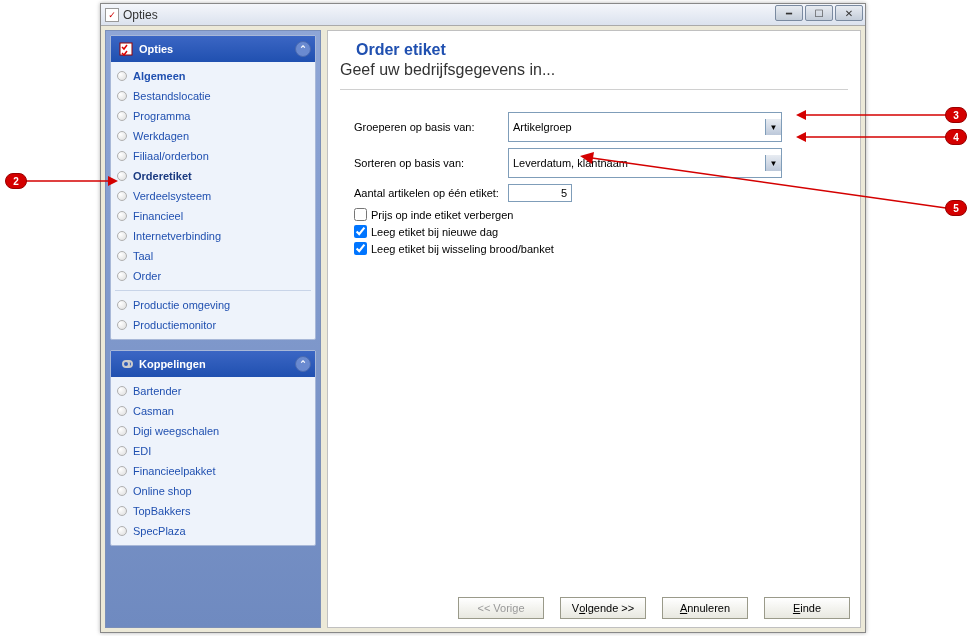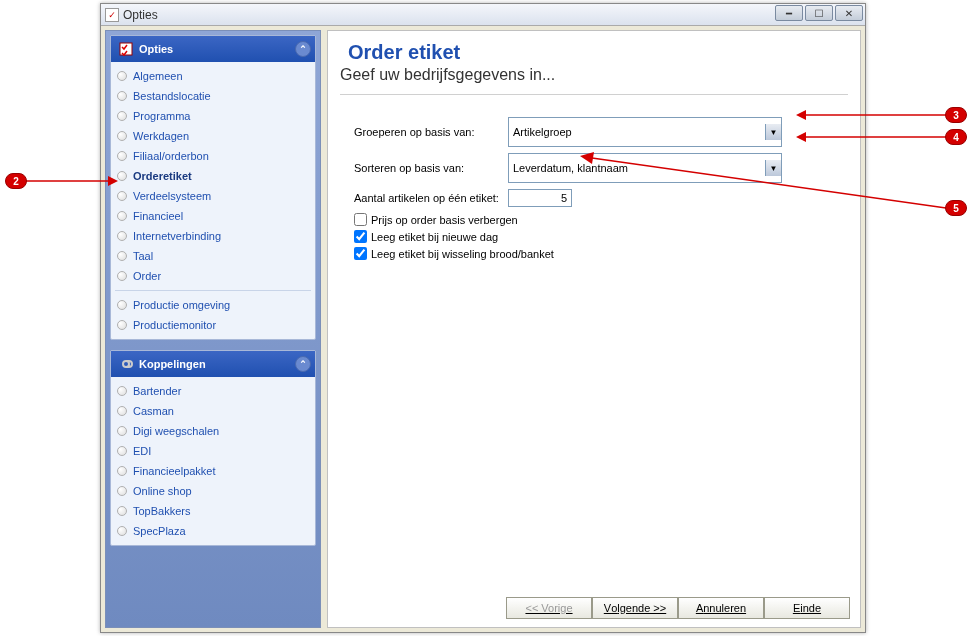--- a/index.html
+++ b/index.html
@@ -118,21 +118,21 @@
   }
   .nav-item {
     display: flex;
     align-items: center;
     padding: 2px 4px;
     color: #2050b0;
     cursor: pointer;
     font-size: 11px;
     line-height: 16px;
   }
-  .nav-item.bold { font-weight: normal; }
+  .nav-item.bold { font-weight: bold; }
   .nav-item.selected { font-weight: bold; color: #1a3a80; }
   .nav-item .bullet {
     width: 10px; height: 10px;
     margin-right: 6px;
     border: 1px solid #b0b0b0;
     border-radius: 5px;
     background: radial-gradient(circle at 30% 30%, #fff, #ddd);
   }
   .nav-sep {
     border-top: 1px solid #c8d4e8;
@@ -141,24 +141,24 @@
   .main {
     flex: 1;
     background: #fff;
     border: 1px solid #c0c0c0;
     padding: 10px 12px;
     position: relative;
     display: flex;
     flex-direction: column;
   }
   .page-title {
-    font-size: 20px;
+    font-size: 16px;
     font-weight: bold;
     color: #2050b0;
-    margin: 0 0 2px 8px;
+    margin: 0 0 2px 16px;
   }
   .page-subtitle {
     font-size: 16px;
     color: #333;
     margin-bottom: 6px;
   }
   .hr {
     border-top: 1px solid #d0d0d0;
     margin: 4px 0 22px 0;
   }
@@ -203,22 +203,21 @@
     margin-bottom: 4px;
     font-size: 11px;
     color: #000;
   }
   .check-row input { margin: 0 4px 0 0; }
   .button-bar {
     position: absolute;
     bottom: 8px;
     right: 10px;
     display: flex;
-    gap: 0;
-    text-decoration: underline;
+    gap: 16px;
   }
   .btn {
     width: 86px;
     height: 22px;
     background: linear-gradient(to bottom,#fff,#e8e8e0);
     border: 1px solid #9a9a8a;
     cursor: pointer;
     font-size: 11px;
     font-family: inherit;
     display: flex;
@@ -399,21 +398,21 @@
             <span class="dd-btn">▼</span>
           </div>
         </div>
         <div class="form-row">
           <label class="lbl">Aantal artikelen op één etiket:</label>
           <input class="num-input" value="5" style="">
         </div>
 
         <div class="check-row">
           <input type="checkbox" style="">
-          <span>Prijs op order basis verbergen</span>
+          <span>Prijs op inde etiket verbergen</span>
         </div>
         <div class="check-row">
           <input type="checkbox" checked="" style="">
           <span>Leeg etiket bij nieuwe dag</span>
         </div>
         <div class="check-row">
           <input type="checkbox" checked="" style="">
           <span>Leeg etiket bij wisseling brood/banket</span>
         </div>
       </div>

